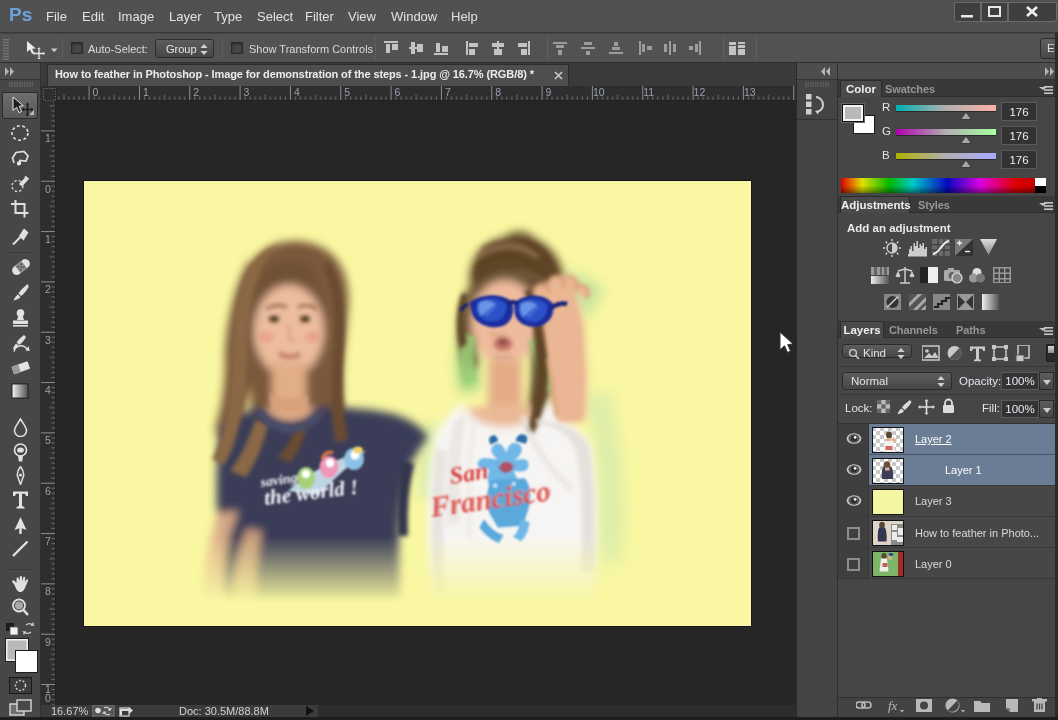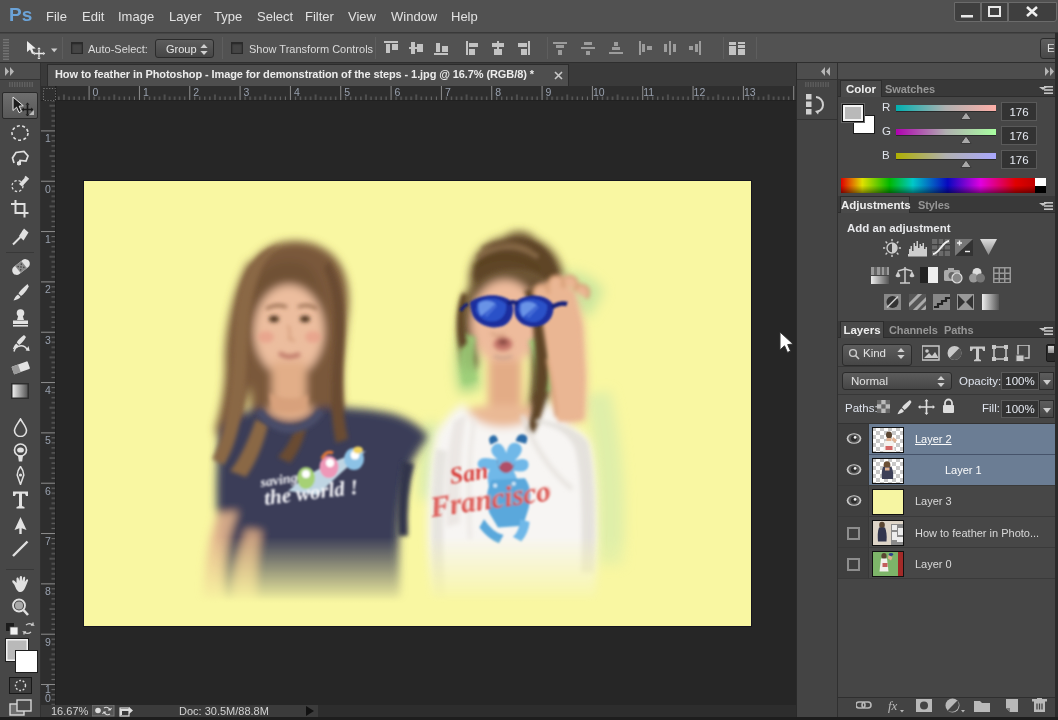--- a/index.html
+++ b/index.html
@@ -791,30 +791,30 @@
           <path d="M16 2 L9 9 L16 16z" fill="#333"></path>
         </g>
   <g transform="translate(144,0)">
           <rect x="0" y="1" width="17" height="16" fill="url(#fadegr)"></rect>
         </g>
  </svg>
 
  <div class="ptabs" style="top:258px"></div>
  <div class="ptab-on" style="left:2px; top:258px; width:44px; padding-top:2px;">Layers</div>
  <div class="ptab-off" style="left:51px; top:261px;">Channels</div>
- <div class="ptab-off" style="left:106px; top:261px;">Paths</div>
+ <div class="ptab-off" style="left:97px; top:261px;padding-left:21px;">Paths</div>
  <svg class="pmenu" style="top:264px" width="15" height="9">
         <path d="M0 1 l4 3 4 -3z" fill="#c5c5c5"></path>
         <g fill="#c5c5c5">
           <rect x="5" y="0" width="10" height="1.6"></rect>
           <rect x="5" y="3.2" width="10" height="1.6"></rect>
           <rect x="5" y="6.4" width="10" height="1.6"></rect>
         </g>
       </svg>
- <div class="combo" style="left:4px;top:281px;width:70px;height:22px;">
+ <div class="combo" style="left:4px;top:281px;width:70px;height:14px;">
   <svg class="abs" style="left:5px;top:3px" width="12" height="12">
           <circle cx="5" cy="5" r="3.4" fill="none" stroke="#ccc" stroke-width="1.4"></circle>
           <path d="M7.5 7.5 L11 11" stroke="#ccc" stroke-width="1.6"></path>
         </svg>
   <div class="abs" style="left:20px;top:2px;font-size:11.5px;color:#e2e2e2;">Kind</div>
   <svg class="abs" style="right:6px;top:3px" width="8" height="11">
           <path d="M4 0 L7.6 4 H.4 Z" fill="#d0d0d0"></path>
           <path d="M4 11 L7.6 7 H.4 Z" fill="#d0d0d0"></path>
         </svg>
  </div>
@@ -857,21 +857,21 @@
         </svg>
  </div>
  <div class="abs" style="left:121px;top:312px;font-size:11.5px;color:#dfe4ee;">Opacity:</div>
  <div class="valbox" style="left:163px;top:309px;width:38px;height:18px;padding-top:2px;">100%</div>
  <div class="abs" style="left:201px;top:309px;width:15px;height:18px;background:linear-gradient(#5d5d5d,#464646);border:1px solid #2b2b2b;">
         <svg class="abs" style="left:3px;top:7px" width="9" height="6">
           <path d="M0 0 h8 l-4 5z" fill="#ccc"></path>
         </svg>
       </div>
  <div class="abs" style="left:0;top:331px;width:221px;height:1px;background:#373737;"></div>
- <div class="abs" style="left:7px;top:339px;font-size:11.5px;color:#dfe4ee;">Paths:</div>
+ <div class="abs" style="left:7px;top:339px;font-size:11.5px;color:#dfe4ee;">Lock:</div>
  <svg class="abs" style="left:39px;top:337px" width="13" height="14">
         <rect x="0" y="0" width="13" height="13" fill="#bbb"></rect>
         <g fill="#666">
           <rect x="0" y="0" width="4.3" height="4.3"></rect>
           <rect x="8.6" y="0" width="4.4" height="4.3"></rect>
           <rect x="4.3" y="4.3" width="4.3" height="4.3"></rect>
           <rect x="0" y="8.6" width="4.3" height="4.4"></rect>
           <rect x="8.6" y="8.6" width="4.4" height="4.4"></rect>
         </g>
       </svg>

